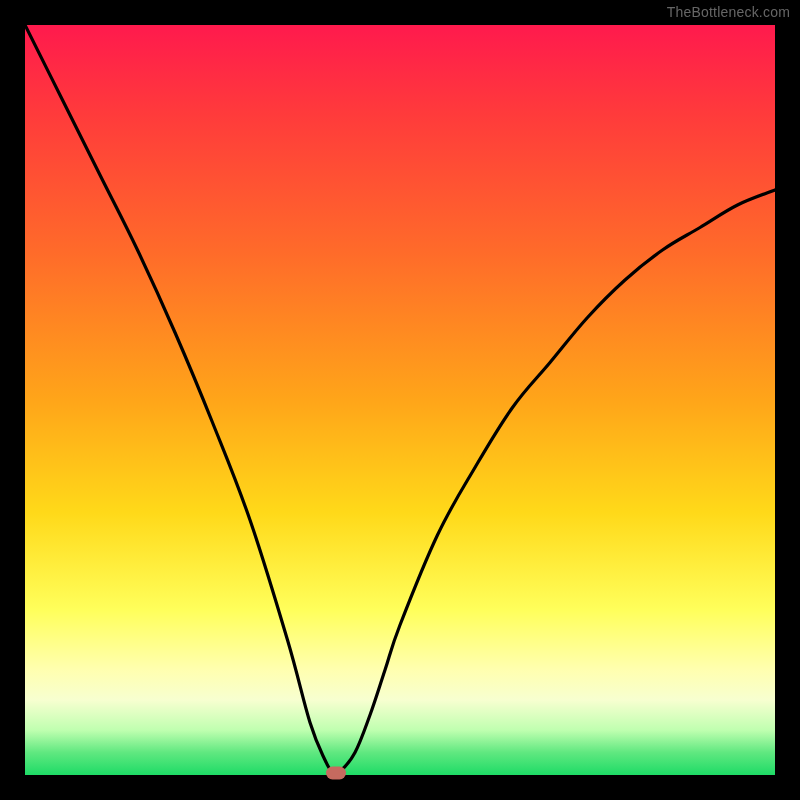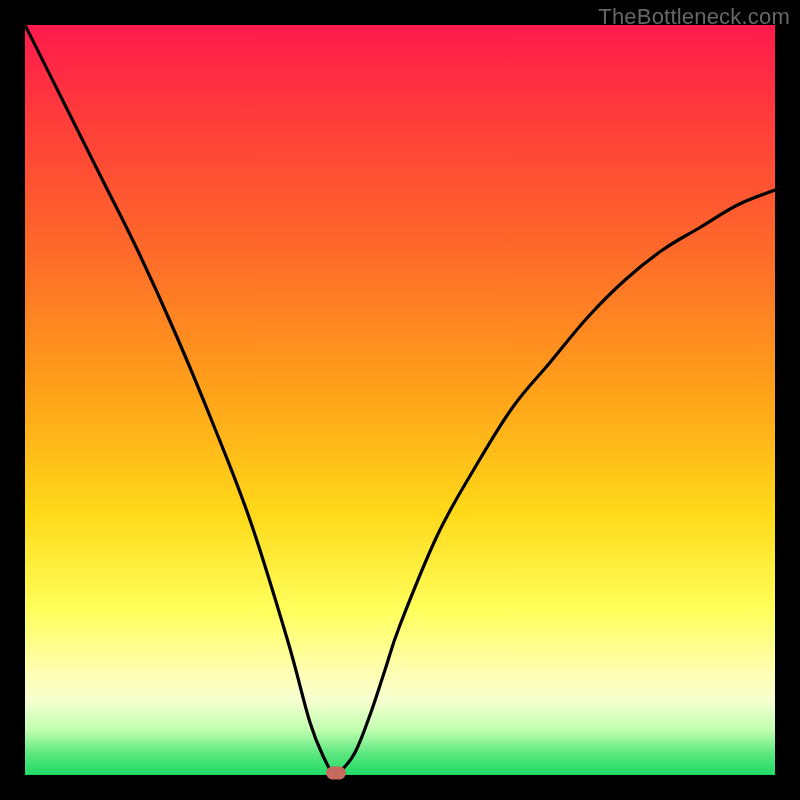--- a/index.html
+++ b/index.html
@@ -38,21 +38,21 @@
       #c0ffb0 94%,
       #60e880 97%,
       #1edb66 100%
     );
   }
   .watermark {
     position: absolute;
     top: 4px;
     right: 10px;
     color: #666;
-    font-size: 22px;
+    font-size: 14px;
     font-weight: 500;
     letter-spacing: 0.2px;
     z-index: 20;
   }
   svg.curve {
     position: absolute;
     left: 0;
     top: 0;
     width: 100%;
     height: 100%;

